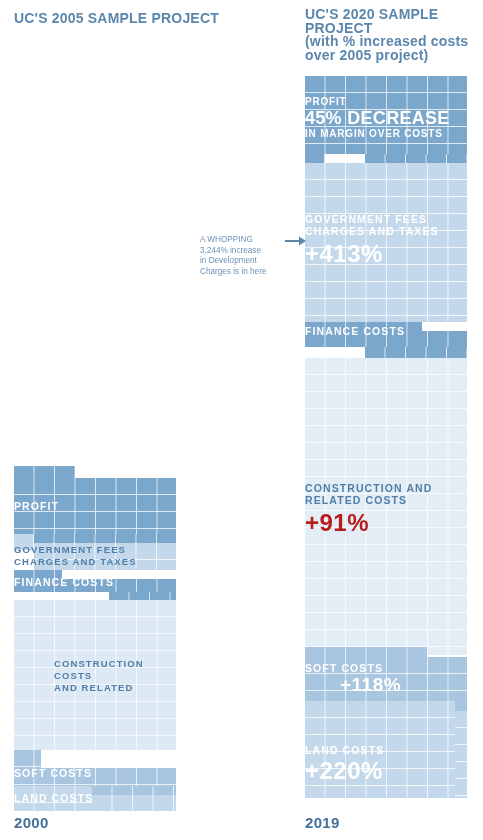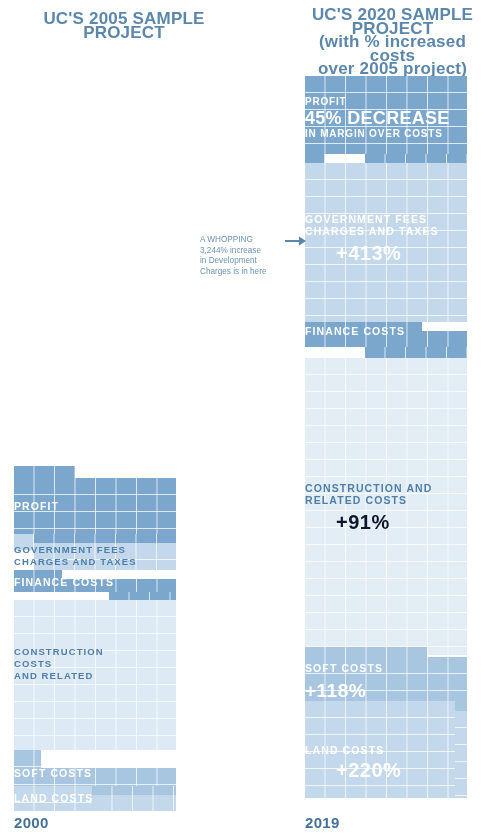--- a/index.html
+++ b/index.html
@@ -11,24 +11,23 @@
     overflow:hidden;
     -webkit-font-smoothing:antialiased;
   }
   .stage{position:absolute;left:0;top:0;width:483px;height:840px;}
 
   
   .col-title{
     position:absolute;
     color:#5c87ad;
     font-weight:bold;
-    font-size:17px;
+    font-size:14px;
     line-height:13.5px;
     letter-spacing:0.2px;
-    text-align:center;
   }
   .title-left{left:14px;top:12px;width:220px;}
   .title-right{left:305px;top:8px;width:175px;}
   .title-sub{font-weight:bold;}
 
   .year-label{
     position:absolute;
     color:#44709a;
     font-weight:bold;
     font-size:15px;
@@ -77,22 +76,22 @@
   .lbl-white{color:#ffffff;}
   .lbl-blue{color:#4f7ea8;}
   .lbl-sm{font-size:9.5px;}
   .lbl-md{font-size:10.5px;}
   .big{
     display:block;
     font-weight:bold;
     letter-spacing:0.5px;
   }
   .big-white{color:#ffffff;}
-  .big-blue{color:#0f172a;}
-  .big-22{font-size:20px;line-height:25px;padding-left:31px;}
+  .big-blue{color:#b91c1c;}
+  .big-22{font-size:24px;line-height:25px;}
   .big-19{font-size:19px;line-height:22px;}
   .head-big{
     display:block;
     color:#ffffff;
     font-weight:bold;
     font-size:18px;
     line-height:20px;
     letter-spacing:0.3px;
   }
   .head-sub{
@@ -169,21 +168,21 @@
     <div class="seg dark" style="left:95px;top:126px;width:67px;height:8px;">
         <div class="grid"></div>
       </div>
     <div class="seg-label" style="top:110px;">
       <span class="lbl lbl-white lbl-md">FINANCE COSTS</span>
     </div>
 
     <div class="seg pale" style="left:0px;top:134px;width:162px;height:150px;">
         <div class="grid"></div>
       </div>
-    <div class="seg-label" style="top:180px;">
+    <div class="seg-label" style="top:192px;margin-left:40px;">
       <span class="lbl lbl-blue lbl-sm">CONSTRUCTION</span>
       <span class="lbl lbl-blue lbl-sm">COSTS</span>
       <span class="lbl lbl-blue lbl-sm">AND RELATED</span>
     </div>
 
     <div class="seg mid" style="left:0px;top:284px;width:27px;height:18px;">
         <div class="grid"></div>
       </div>
     <div class="seg mid" style="left:0px;top:302px;width:162px;height:18px;">
         <div class="grid"></div>
@@ -259,21 +258,21 @@
     </div>
 
     <div class="seg mid" style="left:0px;top:571px;width:122px;height:10px;">
         <div class="grid"></div>
       </div>
     <div class="seg mid" style="left:0px;top:581px;width:162px;height:44px;">
         <div class="grid"></div>
       </div>
     <div class="seg-label" style="top:586px;">
       <span class="lbl lbl-white lbl-md">SOFT COSTS</span>
-      <span class="big big-white big-19" style="margin-top:6px;">+118%</span>
+      <span class="big big-white big-19" style="margin-top:0;padding-left:35px;">+118%</span>
     </div>
 
     <div class="seg light" style="left:0px;top:625px;width:150px;height:97px;">
         <div class="grid"></div>
       </div>
     <div class="seg mid" style="left:150px;top:625px;width:12px;height:10px;">
         <div class="grid"></div>
       </div>
     <div class="seg light" style="left:150px;top:635px;width:12px;height:87px;">
         <div class="grid"></div>

